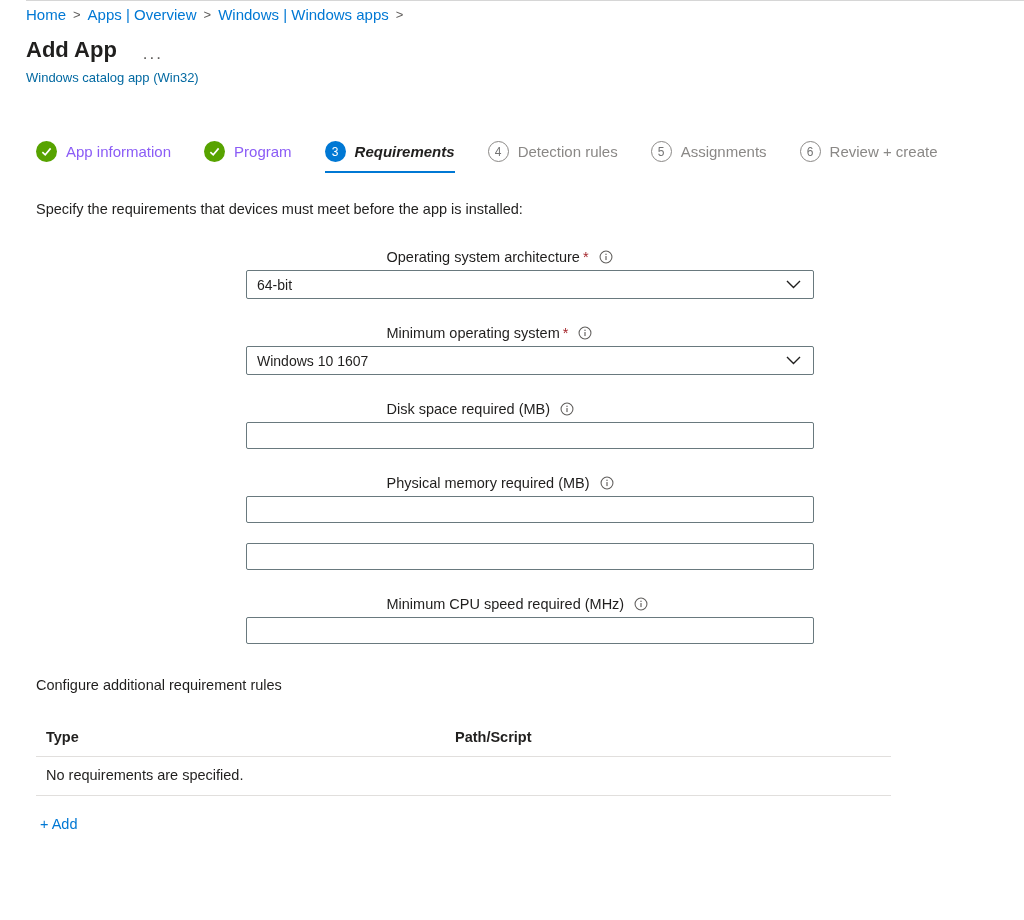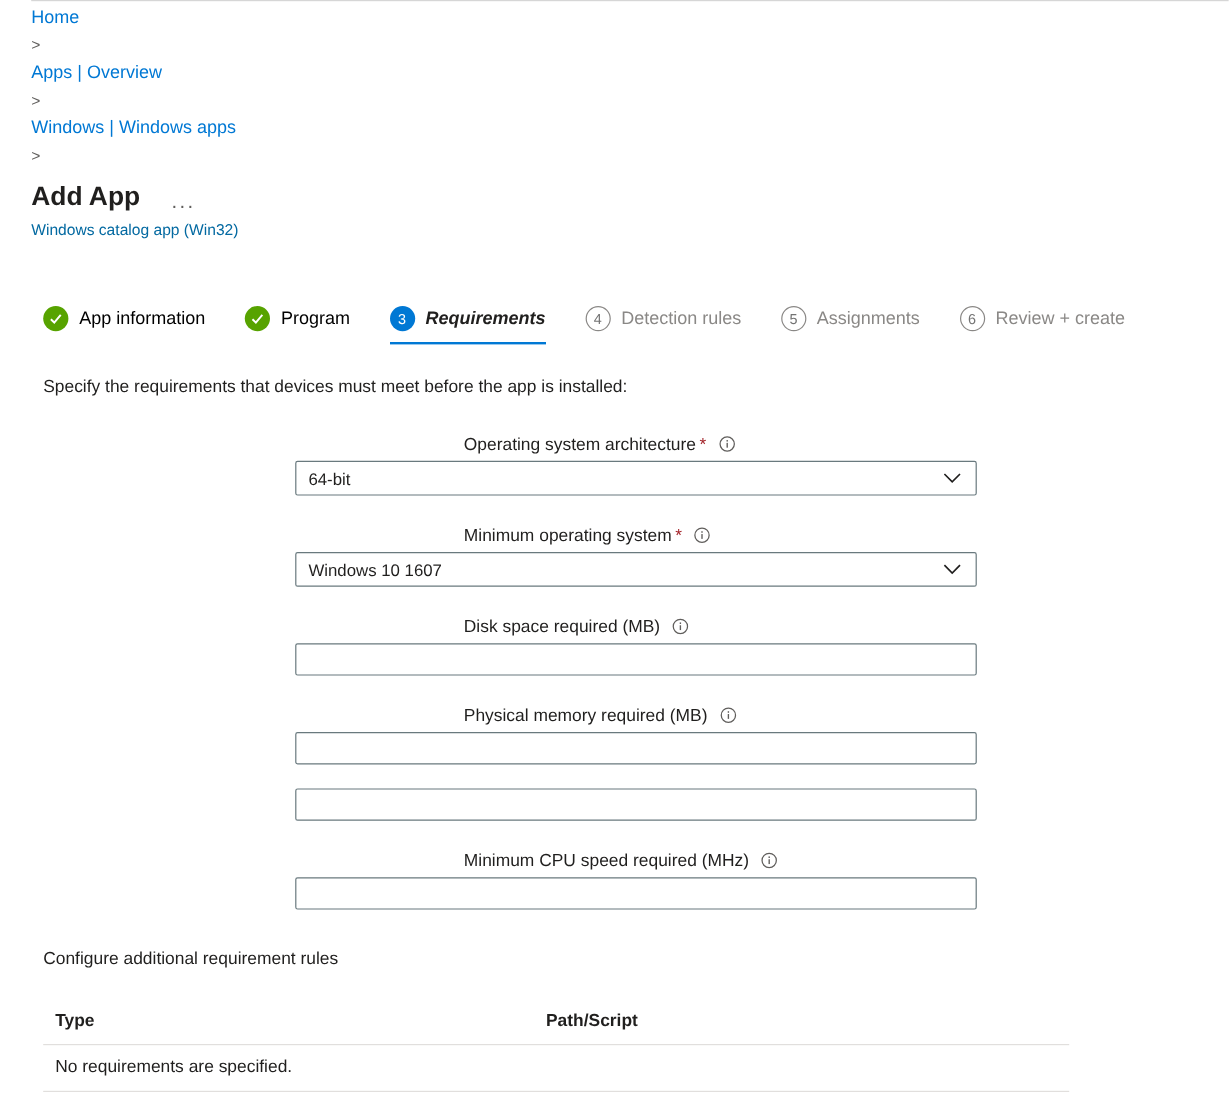--- a/index.html
+++ b/index.html
@@ -15,23 +15,22 @@
     border-top: 1px solid #d6d6d6;
     margin-left: 26px;
   }
   .page { padding: 0 0 40px 26px; }
 
   
   .breadcrumb {
     padding-top: 5px;
     font-size: 15px;
     display: flex;
-    align-items: flex-start;
+    align-items: center;
     gap: 7px;
-    flex-direction: column;
   }
   .breadcrumb a {
     color: #0078d4;
     text-decoration: none;
     cursor: pointer;
   }
   .breadcrumb .sep { color: #605e5c; font-size: 13px; }
 
   
   .header { margin-top: 15px; }
@@ -86,21 +85,21 @@
     font-size: 12px;
     flex: 0 0 auto;
   }
   .circle.done { background: #57a300; }
   .circle.active { background: #0078d4; color: #fff; }
   .circle.upcoming {
     background: #fff;
     border: 1px solid #8a8886;
     color: #737373;
   }
-  .tab.completed .tab-label { color: #000000; }
+  .tab.completed .tab-label { color: #8b5cf6; }
   .tab.active .tab-label { color: #201f1e; font-weight: 700; font-style: italic; }
   .tab.upcoming .tab-label { color: #8a8886; }
 
   
   .instruction {
     margin: 28px 0 26px 0;
     font-size: 14.5px;
   }
 
   

